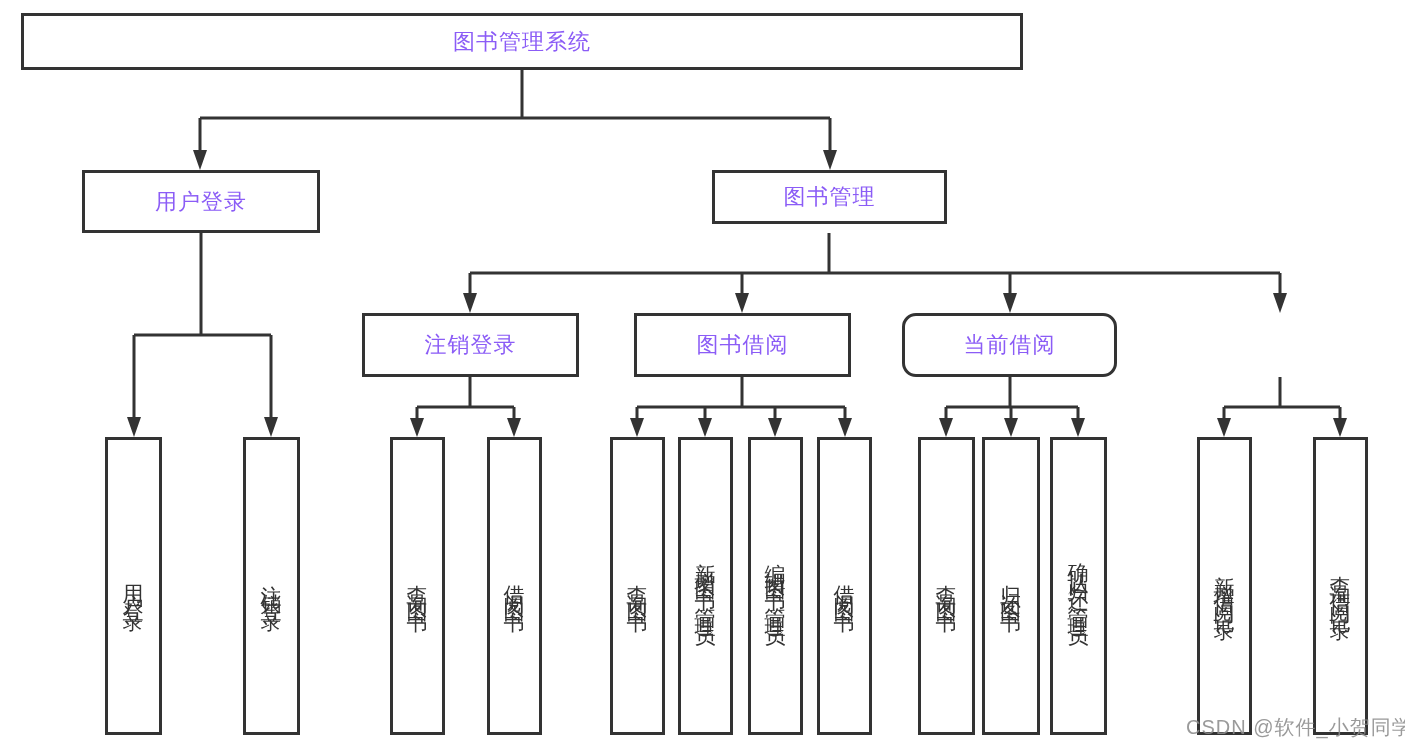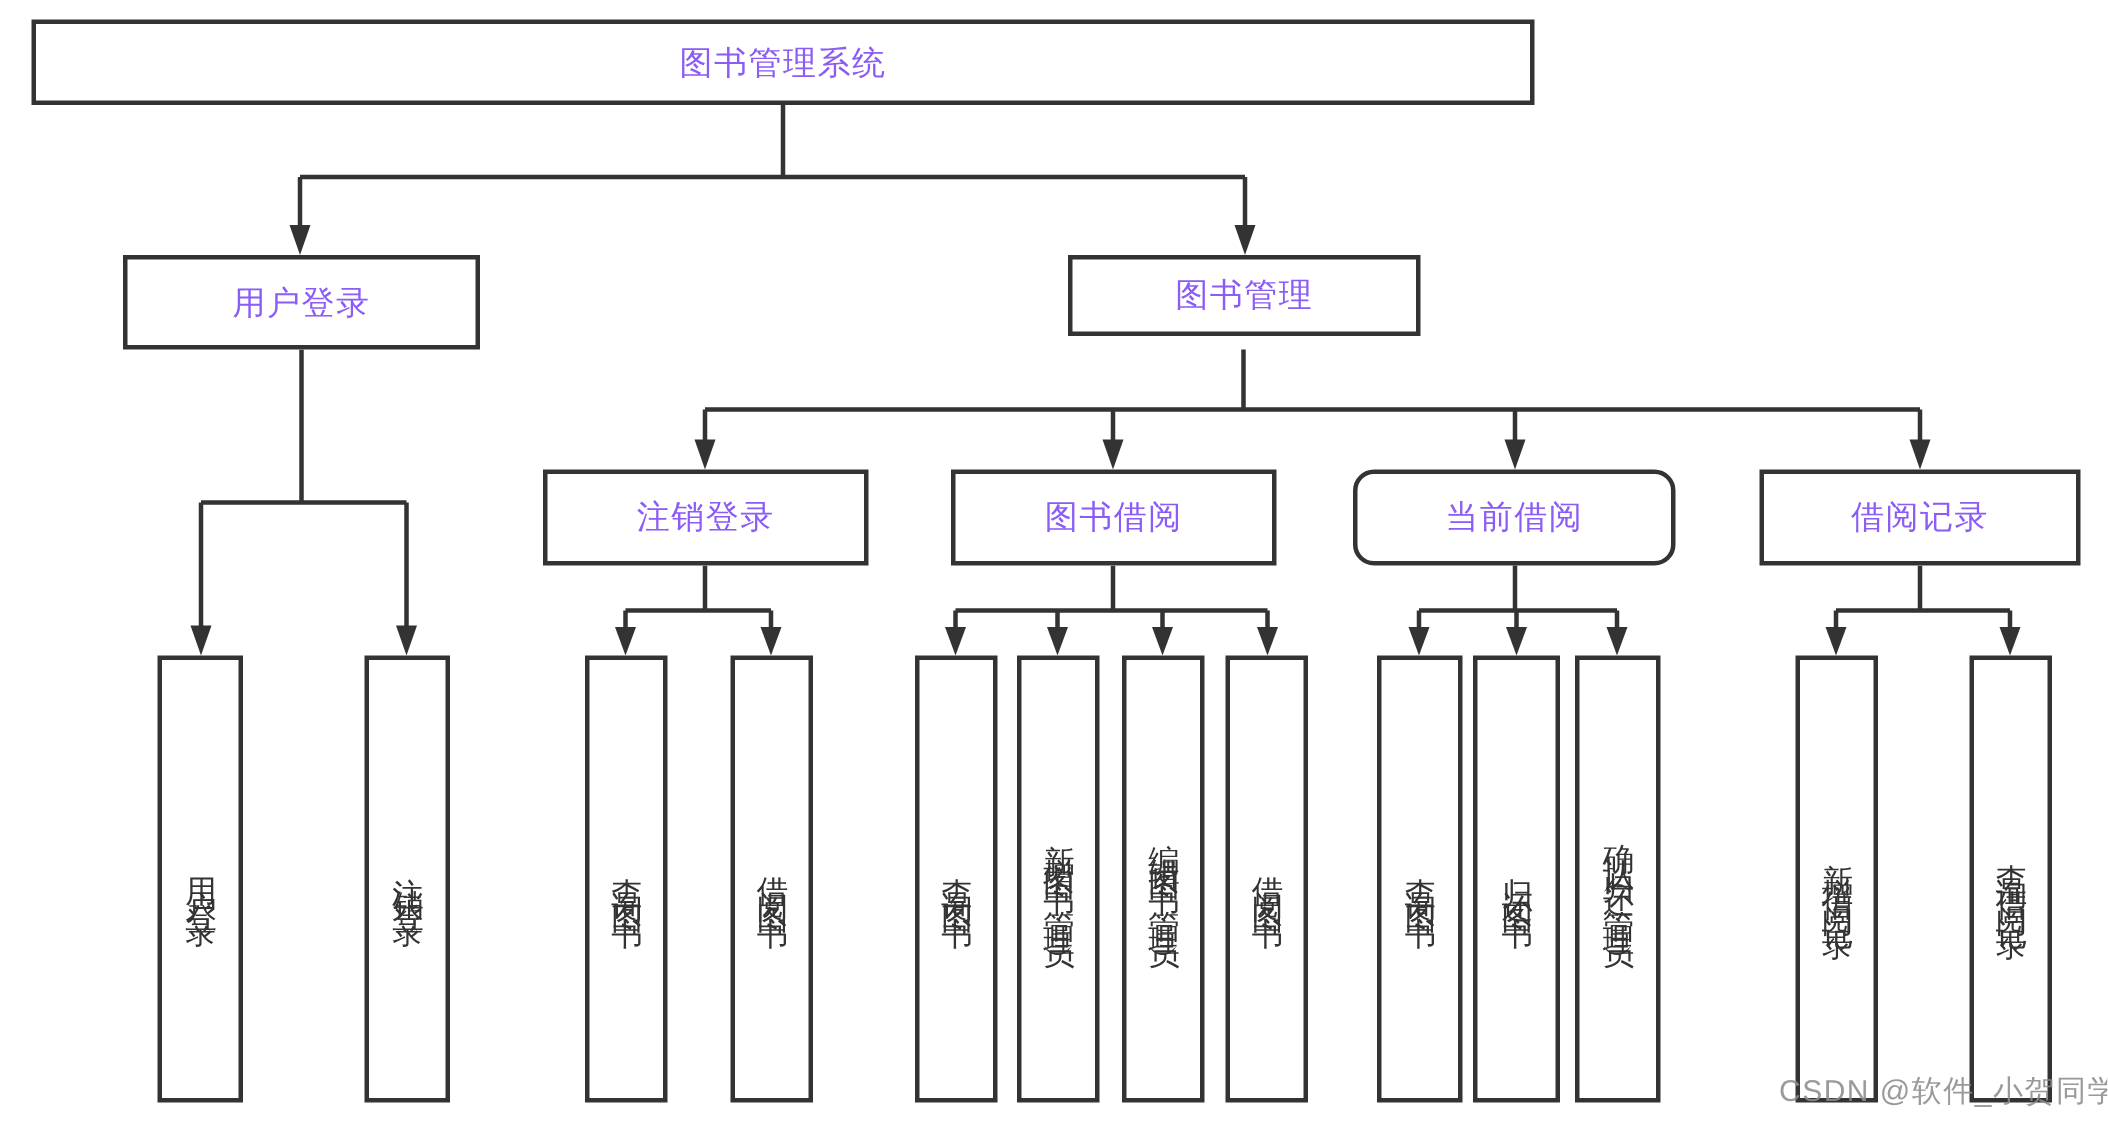--- a/index.html
+++ b/index.html
@@ -122,23 +122,20 @@
 
   <div class="node" style="left:362px; top:313px; width:217px; height:64px;">
     <span>注销登录</span>
   </div>
   <div class="node" style="left:634px; top:313px; width:217px; height:64px;">
     <span>图书借阅</span>
   </div>
   <div class="node" style="left:902px; top:313px; width:215px; height:64px;border-radius:14px;">
     <span>当前借阅</span>
   </div>
-  <div class="node" style="left:1173px; top:313px; width:214px; height:64px;">
-    <span>借阅记录</span>
-  </div>
 
   <div class="leaf" style="left:105px; top:437px; width:57px; height:298px;">
     <span class="vtext">用户登录</span>
   </div>
   <div class="leaf" style="left:243px; top:437px; width:57px; height:298px;">
     <span class="vtext">注销登录</span>
   </div>
 
   <div class="leaf" style="left:390px; top:437px; width:55px; height:298px;">
     <span class="vtext">查询图书</span>

